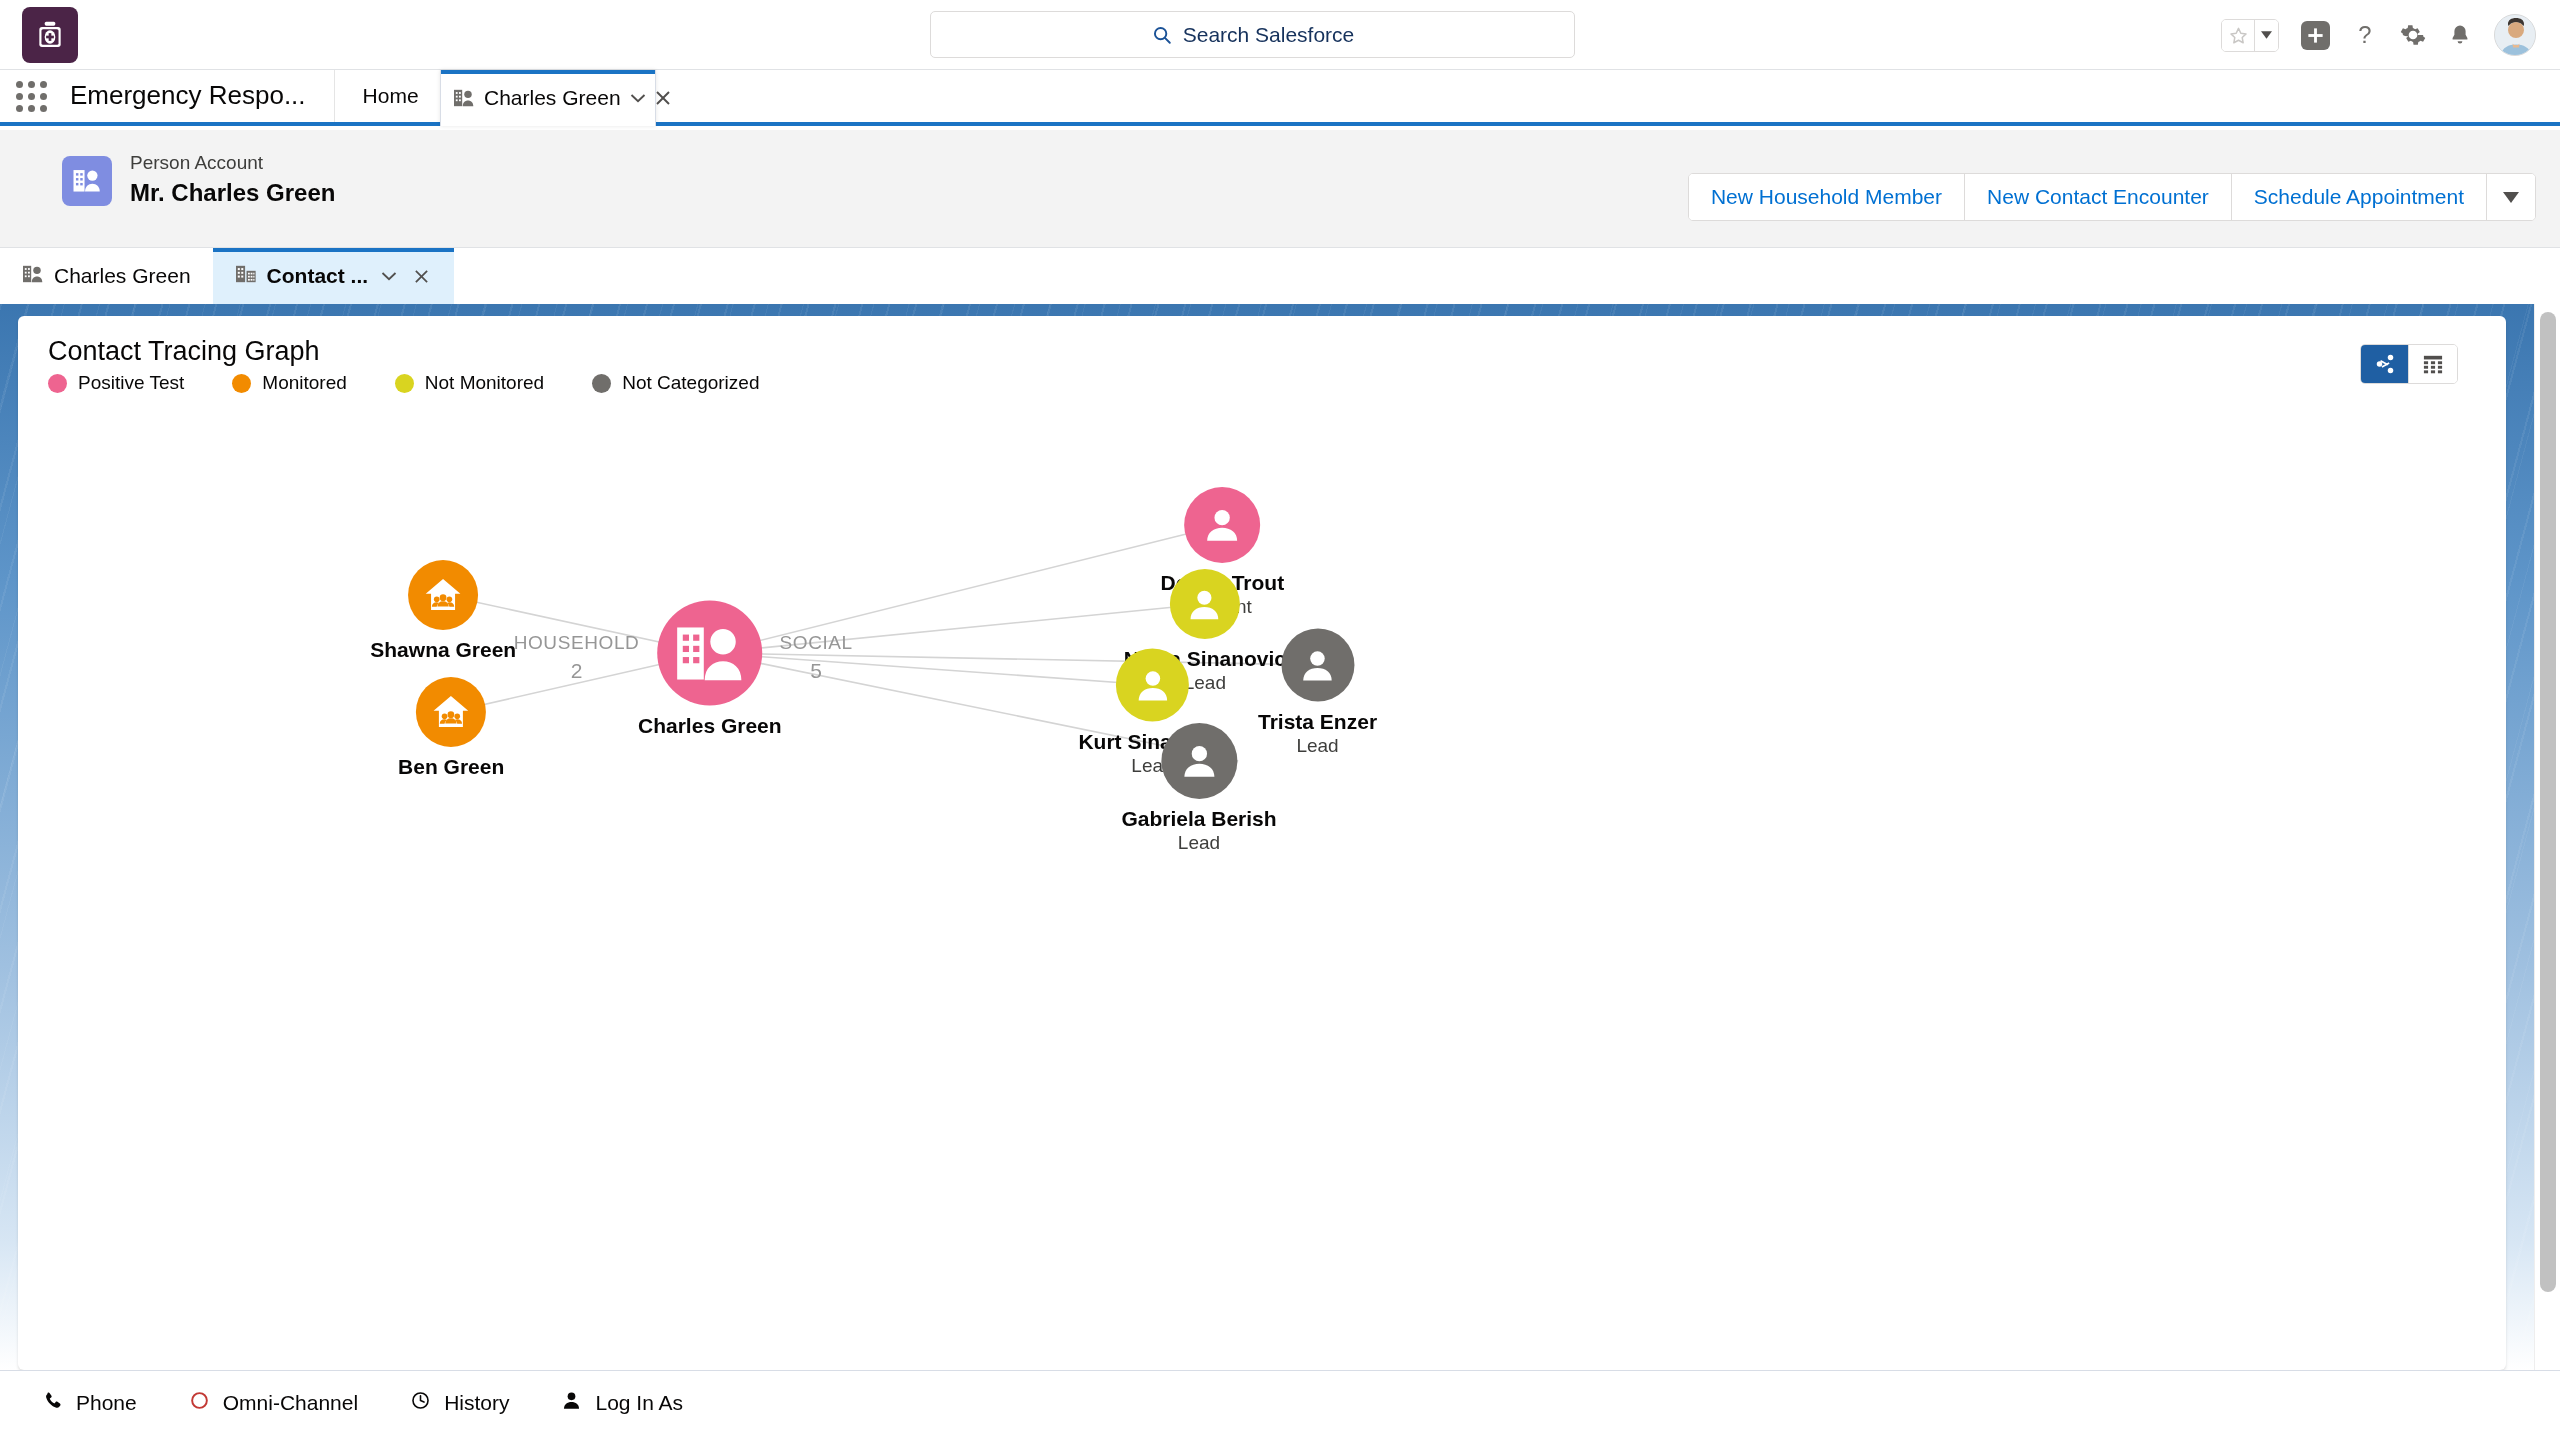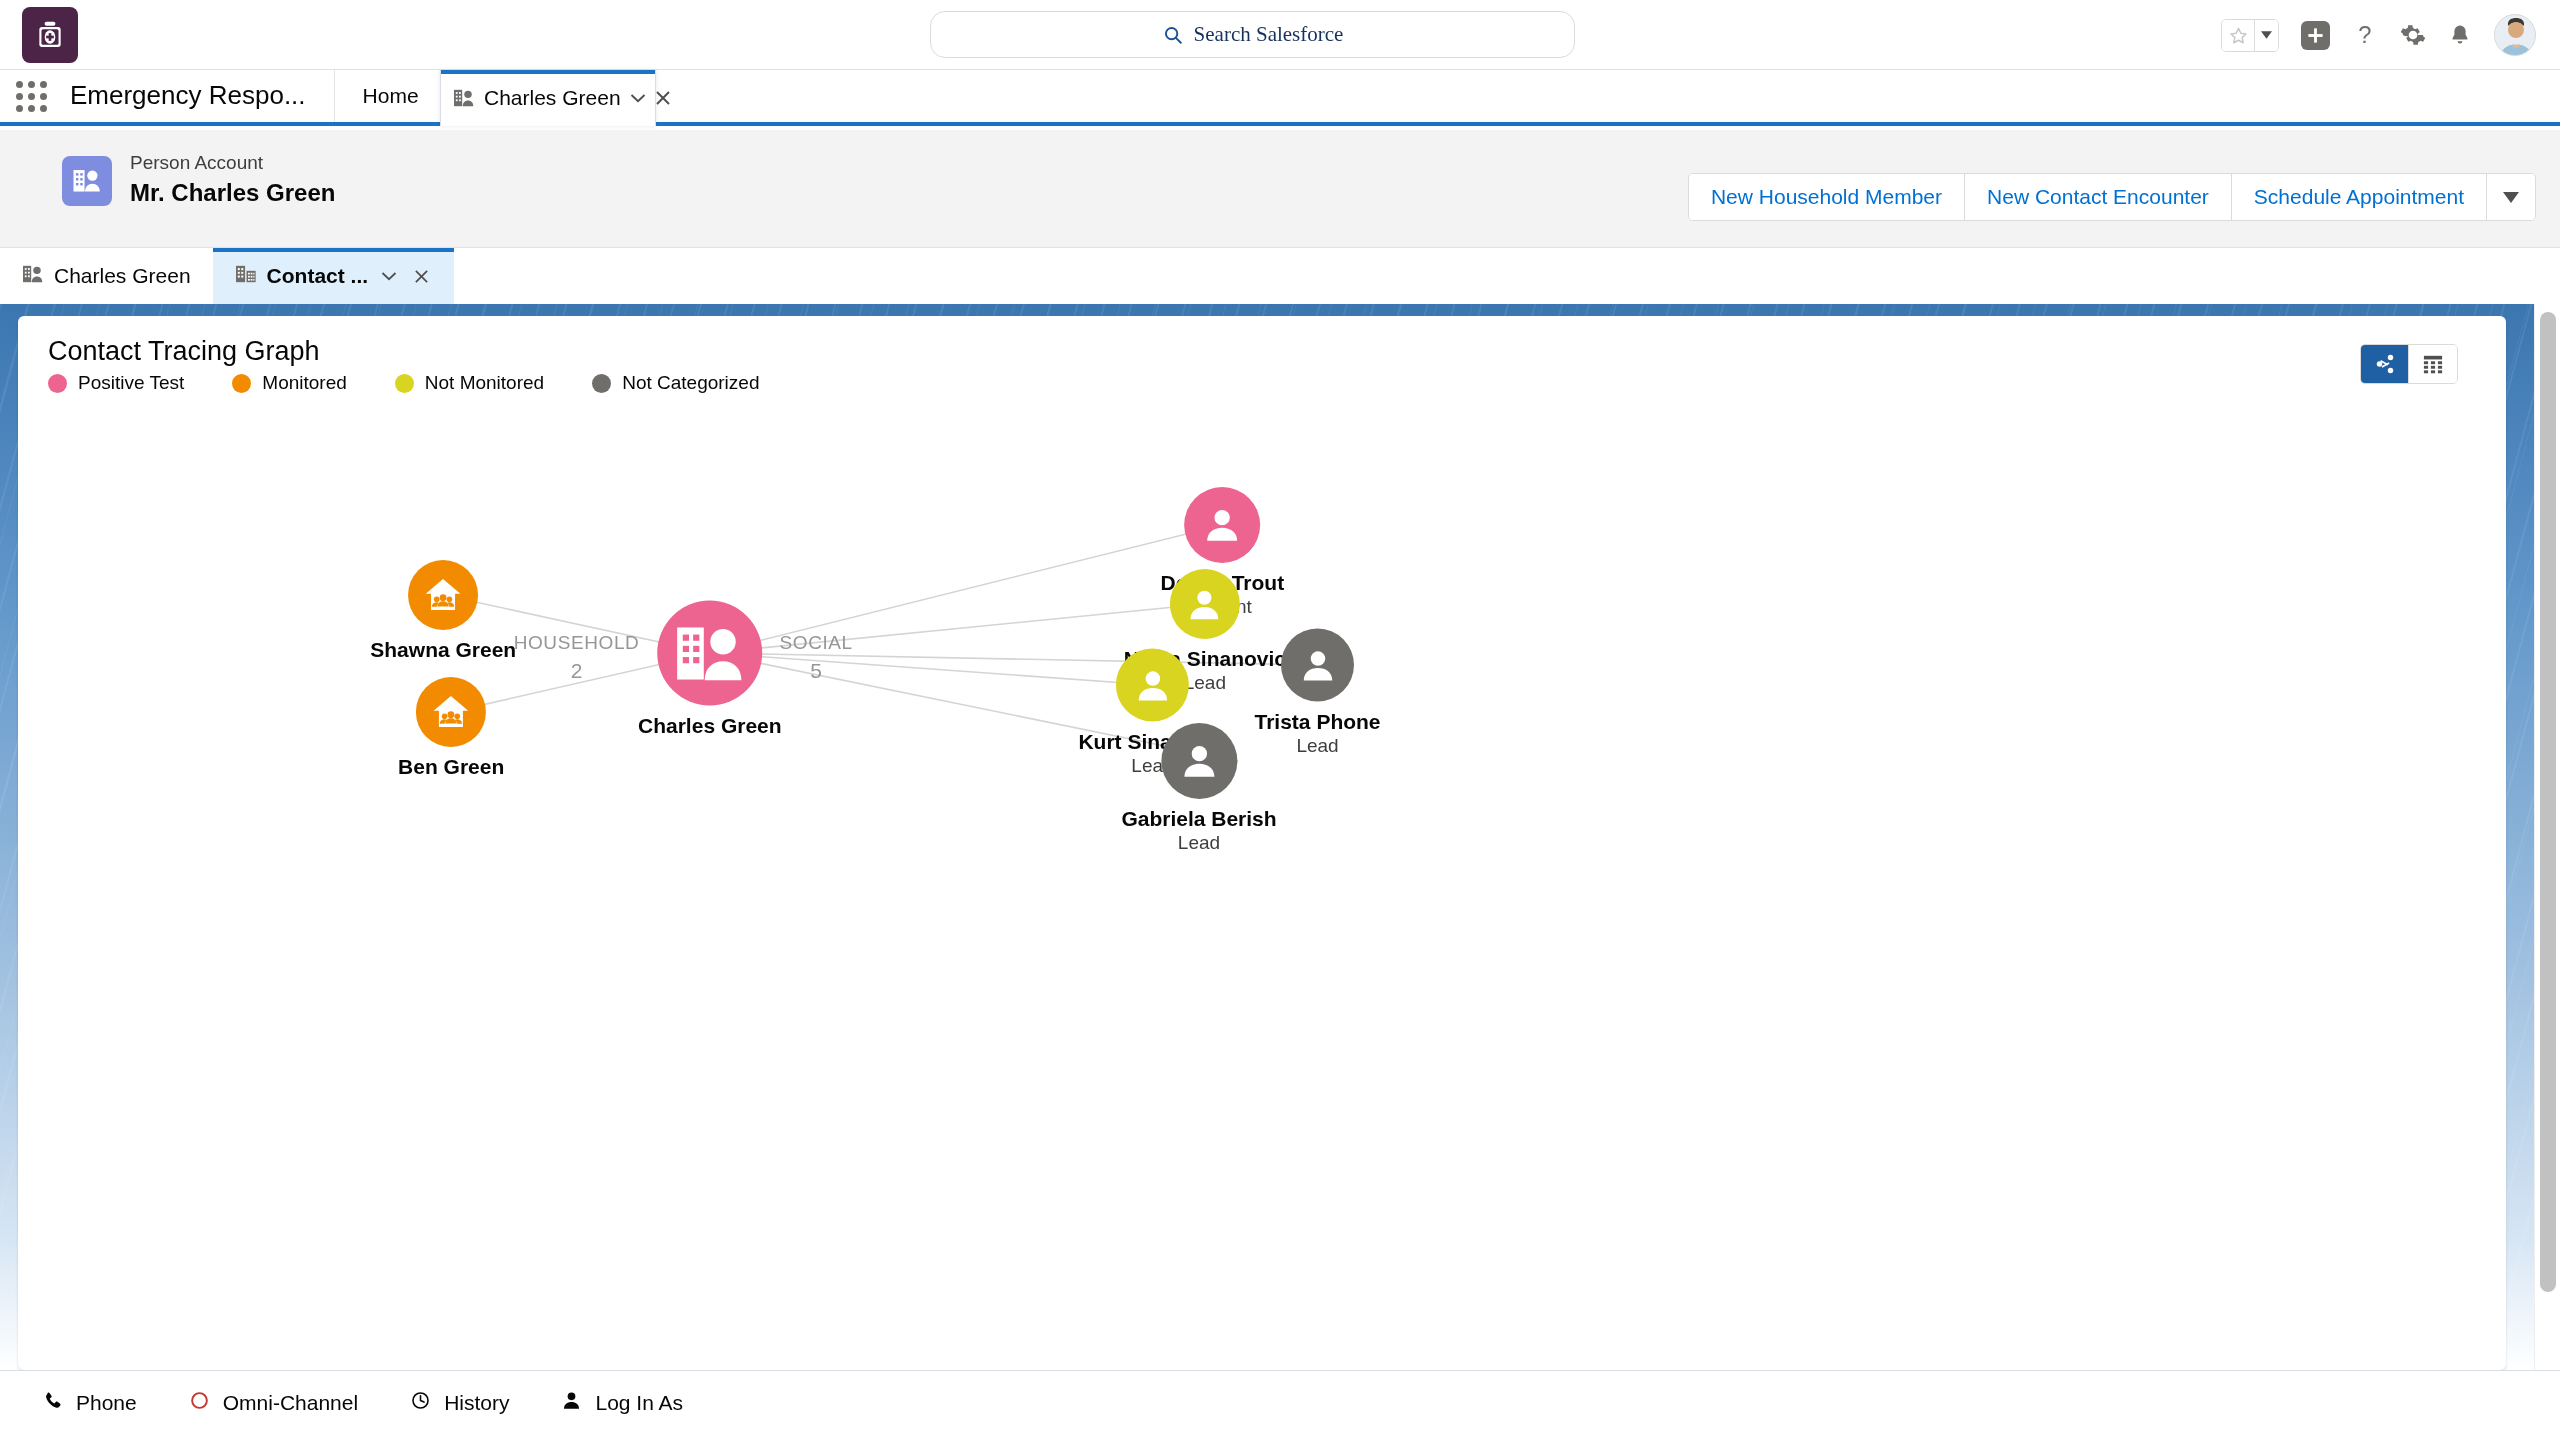--- a/index.html
+++ b/index.html
@@ -20,24 +20,23 @@
     width: 56px; height: 56px; margin-left: 22px; border-radius: 8px;
     background: #4B2447; display: flex; align-items: center; justify-content: center;
     flex: none;
   }
   .app-logo svg { width: 32px; height: 32px; }
 
   .search-wrap {
     position: absolute; left: 930px; top: 11px; width: 645px; height: 47px;
   }
   .search-box {
-    width: 100%; height: 100%; border: 1px solid #dddbda; border-radius: 15px;
+    width: 100%; height: 100%; border: 1px solid #dddbda; border-radius: 5px;
     background: #fff; display: flex; align-items: center; justify-content: center;
     cursor: pointer;
-    font-family: Liberation Serif, serif;
   }
   .search-box .mag { margin-right: 10px; display: flex; }
   .search-placeholder { color: #16325c; font-size: 21px; }
 
   .header-right {
     position: absolute; right: 24px; top: 0; height: 70px;
     display: flex; align-items: center; gap: 22px;
   }
   .fav-group {
     display: flex; border: 1px solid #dddbda; border-radius: 5px; overflow: hidden;
@@ -577,21 +576,21 @@
           <div class="node-name">Nikita Sinanovic</div>
           <div class="node-sub">Lead</div>
         </div>
         <div class="node" style="left: 1299.54px; top: 349px; transform: translate(-50%, -36.5px);">
           <div class="node-circle" style="width:73px;height:73px;background:#706e6b">
             <svg width="38" height="38" viewBox="0 0 24 24" fill="#fff">
               <circle cx="12" cy="7.6" r="4.6"></circle>
               <path d="M3 21.5c0-5 3.9-7.9 9-7.9s9 2.9 9 7.9z"></path>
             </svg>
           </div>
-          <div class="node-name">Trista Phone</div>
+          <div class="node-name">Trista Enzer</div>
           <div class="node-sub">Lead</div>
         </div>
         <div class="node" style="left: 1134.52px; top: 369px; transform: translate(-50%, -36.5px);">
           <div class="node-circle" style="width:73px;height:73px;background:#d9d420">
             <svg width="38" height="38" viewBox="0 0 24 24" fill="#fff">
               <circle cx="12" cy="7.6" r="4.6"></circle>
               <path d="M3 21.5c0-5 3.9-7.9 9-7.9s9 2.9 9 7.9z"></path>
             </svg>
           </div>
           <div class="node-name">Kurt Sinanovic</div>

